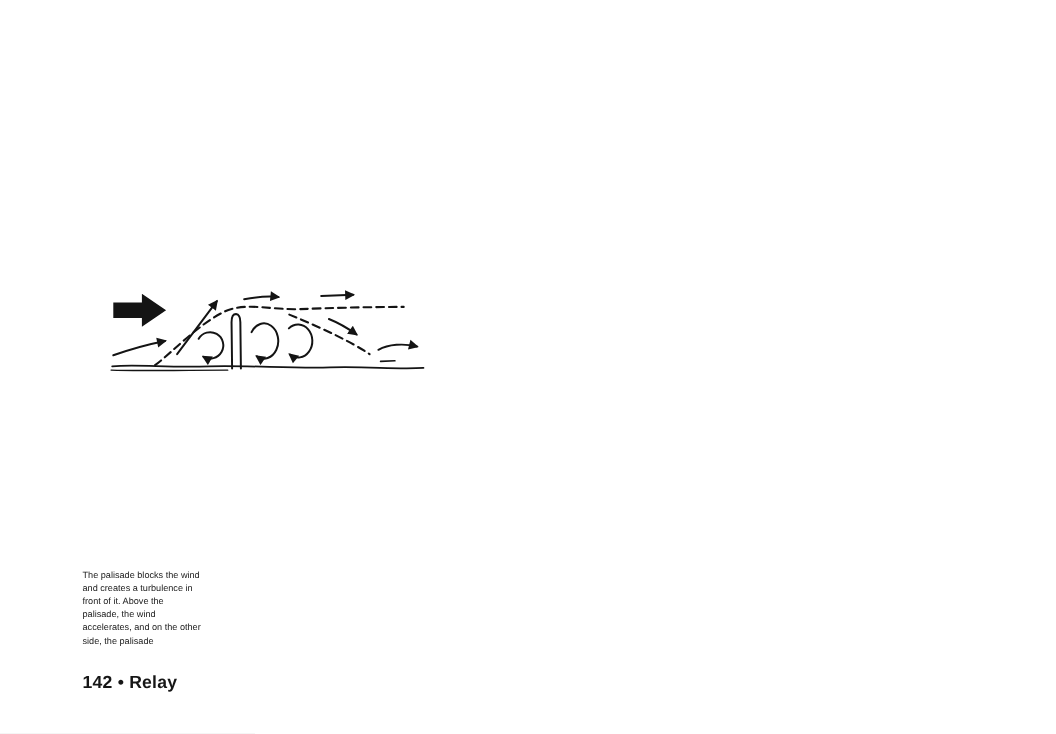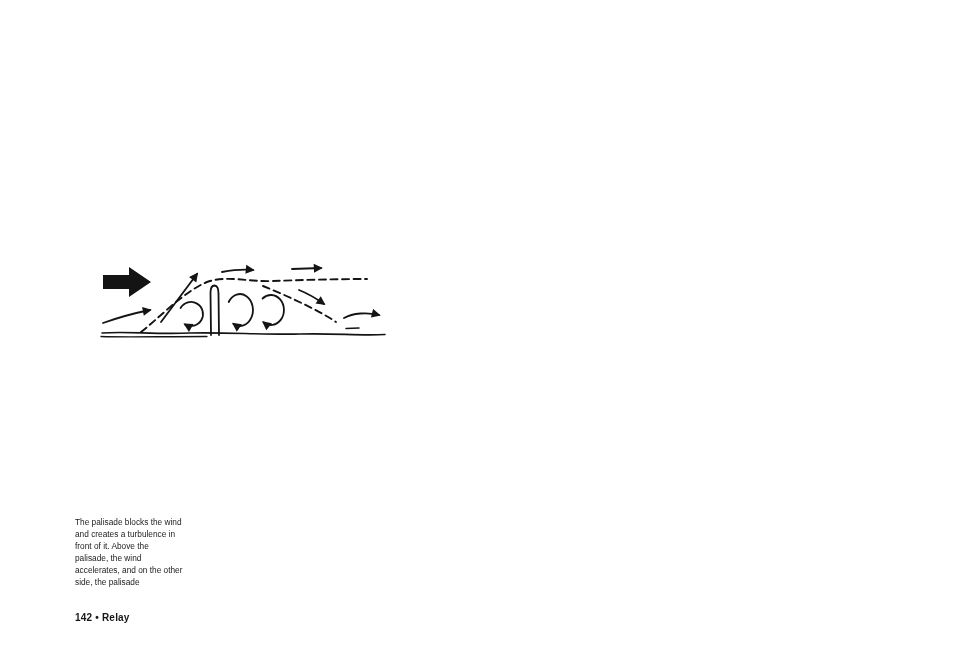--- a/index.html
+++ b/index.html
@@ -21,21 +21,21 @@
   .caption{
     position:absolute;top:517px;
     font-size:8.3px;line-height:11.9px;
     color:#1b1b1b;text-align:left;
   }
   .caption.c1{left:75px;width:108px;}
   .caption.c2{left:188px;width:108px;}
 
   .footer{
     position:absolute;top:612px;
-    font-size:10px;font-weight:bold;letter-spacing:.2px;color:#161616;
+    font-size:16px;font-weight:bold;letter-spacing:.2px;color:#161616;
   }
   .footer.fl{left:75px;}
 
   svg .ink{stroke:#141414;fill:none;stroke-linecap:round;stroke-linejoin:round;}
 </style>
 </head>
 <body>
 
 <div class="spread">
 

